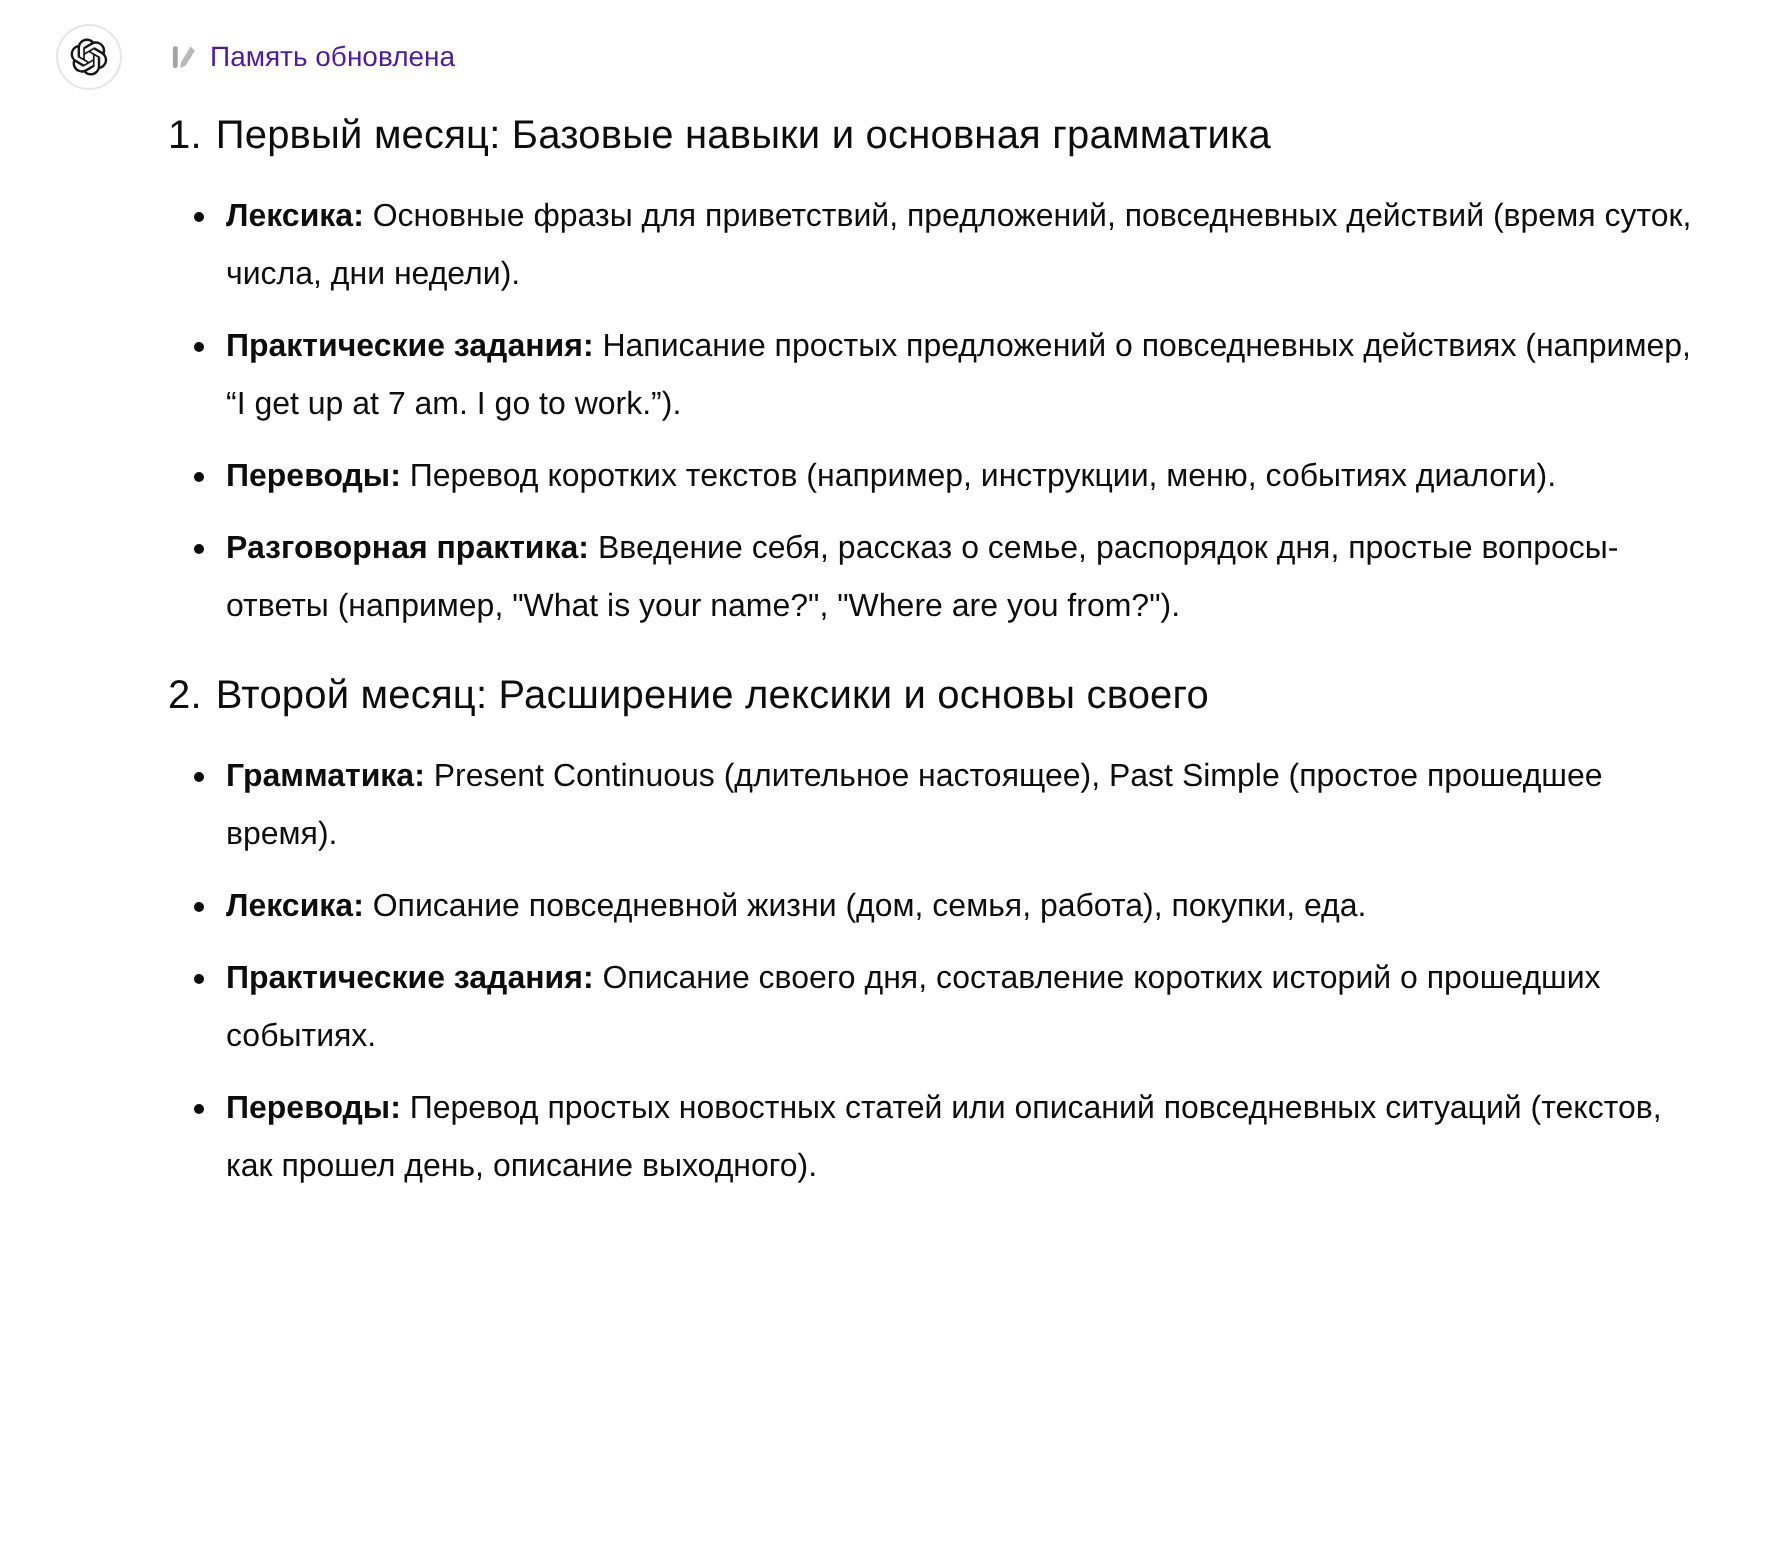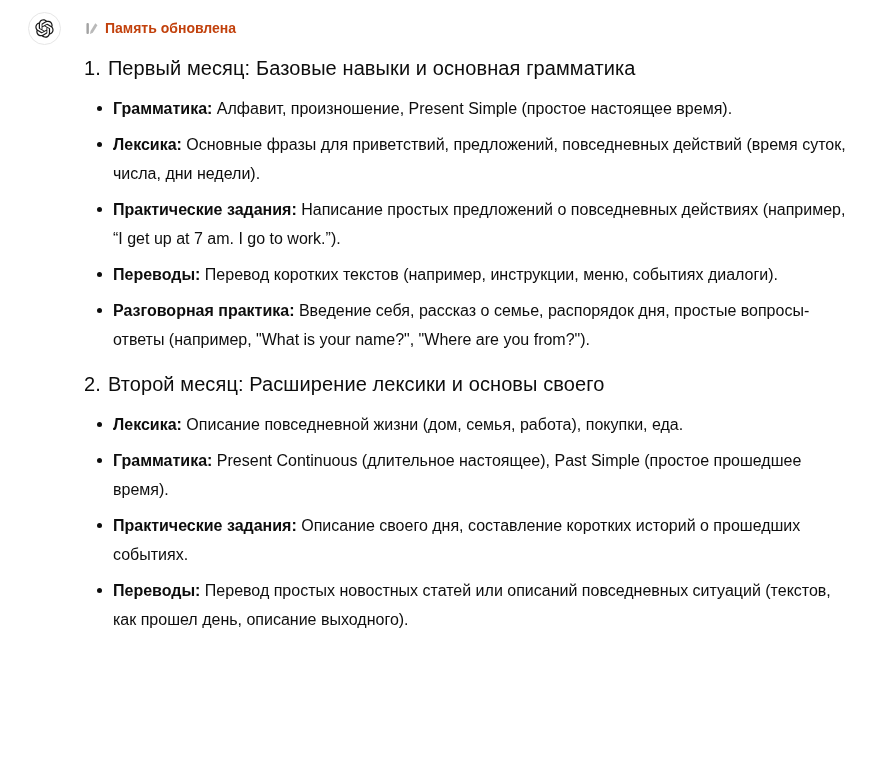--- a/index.html
+++ b/index.html
@@ -20,25 +20,24 @@
     display: flex; align-items: center; justify-content: center;
   }
   .avatar svg { width: 19px; height: 19px; color: #171717; }
   .content {
     position: absolute; left: 84px; top: 18px;
     width: 772px;
   }
   .badge {
     display: flex; align-items: center; gap: 6px;
     height: 20px;
-    color: #c2410c;
+    color: #4c1d95;
     font-size: 14px;
     cursor: pointer;
     width: max-content;
-    font-weight: bold;
   }
   .badge svg { width: 15px; height: 15px; flex: 0 0 auto; }
   .intro {
     margin: 12px 0 0;
     font-size: 16px;
     line-height: 29px;
     max-width: 700px;
   }
   .heading {
     margin: 16px 0 0;
@@ -89,30 +88,29 @@
       </svg>
     </span>
     <span>Память обновлена</span>
   </div>
 
 
   <div class="heading">
     <span class="num">1.</span><span class="ttl">Первый месяц: Базовые навыки и основная грамматика</span>
   </div>
   <ul class="blist">
-    <li><span class="dot"></span><span class="lbl">Грамматика:</span><span> Алфавит, произношение, Present Simple (простое настоящее время).</span></li>
     <li><span class="dot"></span><span class="lbl">Лексика:</span><span> Основные фразы для приветствий, предложений, повседневных действий (время суток, числа, дни недели).</span></li>
     <li><span class="dot"></span><span class="lbl">Практические задания:</span><span> Написание простых предложений о повседневных действиях (например, “I get up at 7 am. I go to work.”).</span></li>
     <li><span class="dot"></span><span class="lbl">Переводы:</span><span> Перевод коротких текстов (например, инструкции, меню, событиях диалоги).</span></li>
     <li><span class="dot"></span><span class="lbl">Разговорная практика:</span><span> Введение себя, рассказ о семье, распорядок дня, простые вопросы-ответы (например, "What is your name?", "Where are you from?").</span></li>
   </ul>
 
   <div class="heading">
     <span class="num">2.</span><span class="ttl">Второй месяц: Расширение лексики и основы своего</span>
   </div>
   <ul class="blist">
+    <li><span class="dot"></span><span class="lbl">Грамматика:</span><span> Present Continuous (длительное настоящее), Past Simple (простое прошедшее время).</span></li>
     <li><span class="dot"></span><span class="lbl">Лексика:</span><span> Описание повседневной жизни (дом, семья, работа), покупки, еда.</span></li>
-    <li><span class="dot"></span><span class="lbl">Грамматика:</span><span> Present Continuous (длительное настоящее), Past Simple (простое прошедшее время).</span></li>
     <li><span class="dot"></span><span class="lbl">Практические задания:</span><span> Описание своего дня, составление коротких историй о прошедших событиях.</span></li>
     <li><span class="dot"></span><span class="lbl">Переводы:</span><span> Перевод простых новостных статей или описаний повседневных ситуаций (текстов, как прошел день, описание выходного).</span></li>
   </ul>
 
 </div>
 
 </body></html>

